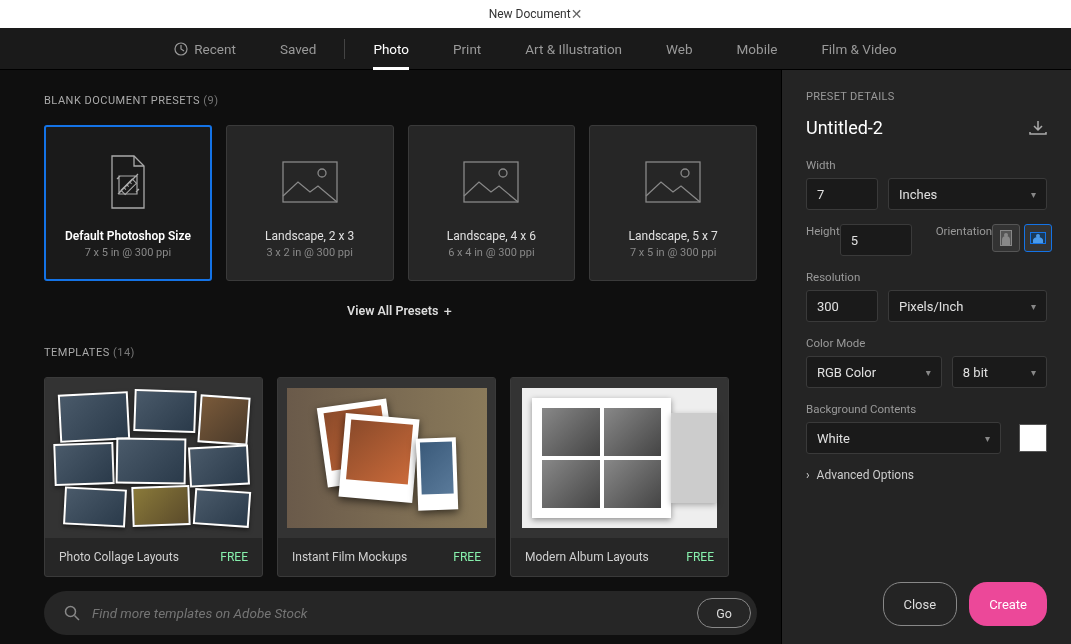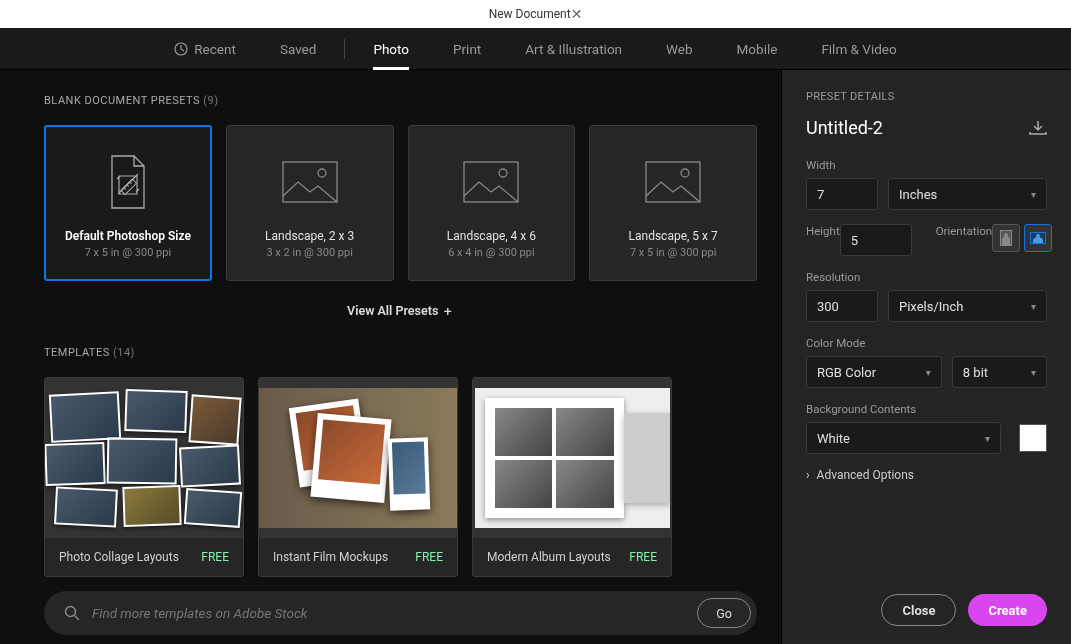--- a/index.html
+++ b/index.html
@@ -18,21 +18,21 @@
 .section-header .count { color: #777; }
 .preset-grid { display: flex; gap: 14px; margin-bottom: 22px; }
 .preset-card { width: 172px; height: 156px; background: #262626; border: 1px solid #3a3a3a; border-radius: 3px; display: flex; flex-direction: column; align-items: center; justify-content: center; cursor: pointer; padding: 10px; }
 .preset-card.selected { border: 2px solid #1473e6; background: #1a1a1a; }
 .preset-card .ic { height: 70px; display: flex; align-items: center; justify-content: center; margin-bottom: 12px; }
 .preset-card .pname { font-size: 12px; color: #e0e0e0; margin-bottom: 3px; text-align: center; }
 .preset-card.selected .pname { font-weight: 600; color: #fff; }
 .preset-card .pspec { font-size: 11px; color: #888; }
 .view-all { text-align: center; font-size: 12.5px; color: #ddd; font-weight: 600; margin-bottom: 26px; cursor: pointer; }
 .tpl-grid { display: flex; gap: 14px; margin-bottom: 14px; }
-.tpl-card { width: 200px; background: #262626; border: 1px solid #3a3a3a; border-radius: 3px; cursor: pointer; overflow: hidden; }
+.tpl-card { width: 219px; background: #262626; border: 1px solid #3a3a3a; border-radius: 3px; cursor: pointer; overflow: hidden; }
 .tpl-card .thumb { height: 160px; background: #333; display: flex; align-items: center; justify-content: center; position: relative; overflow: hidden; }
 .tpl-card .meta { display: flex; justify-content: space-between; padding: 12px 14px; font-size: 12px; }
 .tpl-card .meta .price { color: #86efac; }
 .searchbar { background: #262626; border-radius: 22px; height: 44px; display: flex; align-items: center; padding: 0 6px 0 20px; gap: 12px; }
 .searchbar input { flex: 1; background: transparent; border: none; color: #ccc; font-size: 13.5px; font-style: italic; outline: none; }
 .searchbar .go { border: 1.5px solid #888; border-radius: 16px; height: 30px; padding: 0 18px; font-size: 12.5px; color: #ddd; background: transparent; cursor: pointer; }
 
 .r-header { font-size: 11px; color: #999; letter-spacing: 0.3px; margin-bottom: 14px; }
 .r-title-row { display: flex; align-items: center; justify-content: space-between; margin-bottom: 20px; }
 .r-title { font-size: 18px; color: #fff; border: none; background: transparent; outline: none; width: 200px; }
@@ -44,23 +44,23 @@
 .r-select .chev { font-size: 10px; color: #888; }
 .r-group { display: flex; flex-direction: row; }
 .orient { display: flex; gap: 4px; }
 .orient .o { width: 28px; height: 28px; border: 1px solid #555; border-radius: 3px; display: flex; align-items: center; justify-content: center; cursor: pointer; background: #333; }
 .orient .o.sel { border-color: #1473e6; }
 .chk { width: 18px; height: 18px; border: 1px solid #666; border-radius: 2px; background: #1a1a1a; cursor: pointer; }
 .color-swatch { width: 28px; height: 28px; border: 1px solid #555; background: #fff; cursor: pointer; margin-left: 8px; }
 .advanced { font-size: 12px; color: #ccc; cursor: pointer; margin-top: 8px; }
 .advanced::before { content: '› '; display: inline-block; margin-right: 4px; }
 .r-footer { position: absolute; bottom: 18px; right: 24px; display: flex; gap: 12px; }
-.btn { border-radius: 18px; height: 32px; padding: 0 20px; font-size: 13px; cursor: pointer; border: none; font-weight: 700; }
+.btn { border-radius: 18px; height: 44px; padding: 0 20px; font-size: 13px; cursor: pointer; border: none; font-weight: 400; }
 .btn-close { background: transparent; border: 1.5px solid #888; color: #ddd; }
-.btn-create { background: #d946ef; color: #fff; }
+.btn-create { background: #ec4899; color: #fff; }
 svg { display: block; }
 
 .collage { position: relative; width: 200px; height: 140px; }
 .collage .p { position: absolute; background: linear-gradient(135deg,#4a5a6a,#2a3a4a); border: 2px solid #fff; box-shadow: 0 2px 4px rgba(0,0,0,0.5); }
 .instant { position: relative; width: 200px; height: 140px; background: linear-gradient(90deg,#6a5a4a,#8a7a5a); }
 .instant .pol { position: absolute; background: #fff; padding: 6px 6px 18px 6px; box-shadow: 0 3px 8px rgba(0,0,0,0.6); }
 .instant .pol .pic { background: linear-gradient(135deg,#8a4a2a,#ca6a3a); }
 .album { position: relative; width: 195px; height: 140px; background: #eee; display: flex; align-items: center; justify-content: flex-start; }
 .album .pg { width: 150px; height: 120px; background: #fff; box-shadow: 0 2px 6px rgba(0,0,0,0.4); display: grid; grid-template-columns: 1fr 1fr; grid-template-rows: 1fr 1fr; gap: 4px; padding: 10px; margin-left: 10px; }
 .album .pg div { background: linear-gradient(135deg,#888,#444); }

